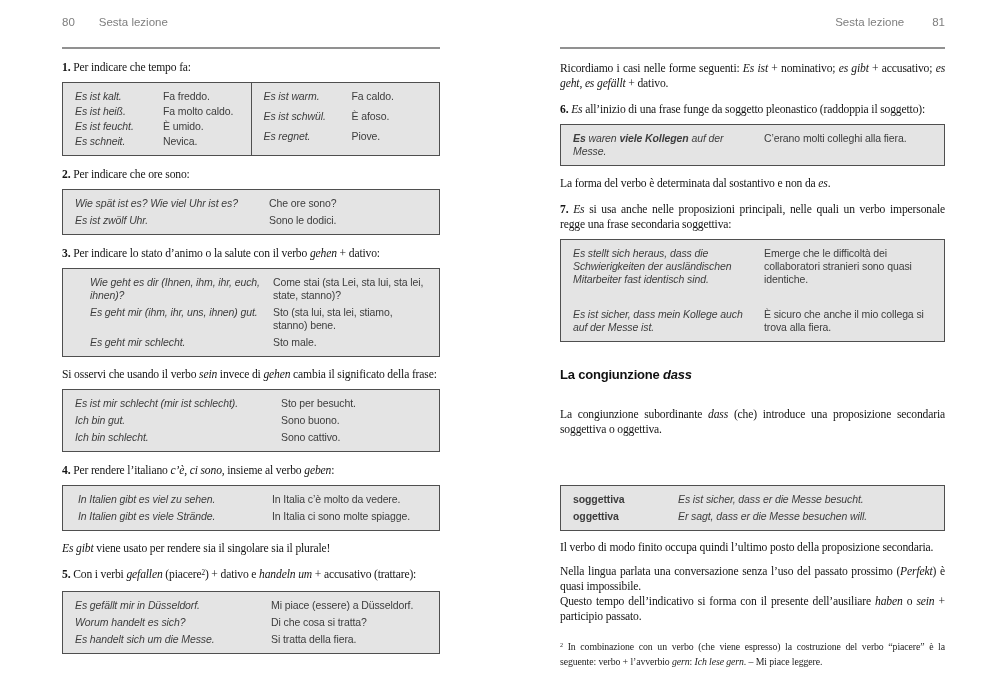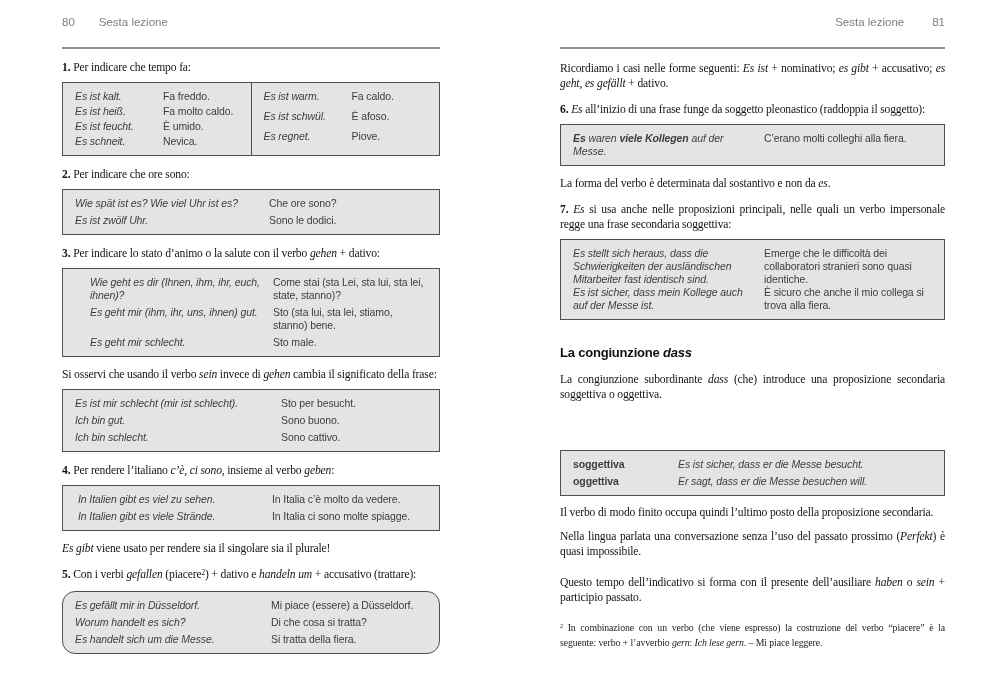--- a/index.html
+++ b/index.html
@@ -41,23 +41,23 @@
   
   .tbl.split { display:flex; padding:0; }
   .tbl.split .half { flex:1; padding:7px 8px 7px 12px; display:grid;
     grid-template-columns:84px 1fr; row-gap:2px; column-gap:4px; }
   .tbl.split .half.second { border-left:1.5px solid #4f4f4f; }
 
   .cols-t2 { grid-template-columns:188px 1fr; }
   .cols-t3 { grid-template-columns:177px 1fr;padding-left:27px; }
   .cols-t4 { grid-template-columns:200px 1fr; }
   .cols-t5 { grid-template-columns:188px 1fr;padding-left:15px; }
-  .cols-t6 { grid-template-columns:190px 1fr;border-radius:13px; }
+  .cols-t6 { grid-template-columns:190px 1fr; }
   .cols-r6 { grid-template-columns:185px 1fr; }
-  .cols-r7 { grid-template-columns:185px 1fr; row-gap:0; }
+  .cols-r7 { grid-template-columns:185px 1fr; row-gap:22px; }
   .cols-dass { grid-template-columns:95px 1fr; column-gap:10px;margin-top:48px; }
 
   .subhead {
     font-family:"Liberation Sans", sans-serif; font-weight:bold;
     font-size:13px; line-height:17px; color:#111; letter-spacing:-0.2px;
     margin:24px 0 0 0;
   }
   .footnote {
     font-size:9.8px; line-height:13px; text-align:justify;
     letter-spacing:-0.1px; margin-top:16px; color:#222;
@@ -170,29 +170,29 @@
 
   <div class="tbl grid cols-r7">
     <div class="de">Es stellt sich heraus, dass die Schwierigkeiten der ausländischen Mitarbeiter fast identisch sind.</div>
       <div>Emerge che le difficoltà dei collaboratori stranieri sono quasi identiche.</div>
     <div class="de">Es ist sicher, dass mein Kollege auch auf der Messe ist.</div>
       <div>È sicuro che anche il mio collega si trova alla fiera.</div>
   </div>
 
   <h2 class="subhead"><span>La congiunzione </span><span class="it">dass</span></h2>
 
-  <p class="para" style="margin-top:11px"><span>La congiunzione subordinante </span><span class="it">dass</span><span> (che) introduce una proposizione secondaria soggettiva o oggettiva.</span></p>
+  <p class="para" style="margin-top:24px"><span>La congiunzione subordinante </span><span class="it">dass</span><span> (che) introduce una proposizione secondaria soggettiva o oggettiva.</span></p>
 
   <div class="tbl grid cols-dass">
     <div class="lbl">soggettiva</div>
       <div class="de">Es ist sicher, dass er die Messe besucht.</div>
     <div class="lbl">oggettiva</div>
       <div class="de">Er sagt, dass er die Messe besuchen will.</div>
   </div>
 
   <p class="para" style="margin-top:9px">Il verbo di modo finito occupa quindi l’ultimo posto della proposizione secondaria.</p>
 
 
   <p class="para" style="margin-top:9px"><span>Nella lingua parlata una conversazione senza l’uso del passato prossimo (</span><span class="it">Perfekt</span><span>) è quasi impossibile.</span></p>
-  <p class="para" style="margin-top:16px"><span>Questo tempo dell’indicativo si forma con il presente dell’ausiliare </span><span class="it">haben</span><span> o </span><span class="it">sein</span><span> + participio passato.</span></p>
+  <p class="para" style="margin-top:0"><span>Questo tempo dell’indicativo si forma con il presente dell’ausiliare </span><span class="it">haben</span><span> o </span><span class="it">sein</span><span> + participio passato.</span></p>
 
   <p class="footnote"><span class="sup">2</span><span> In combinazione con un verbo (che viene espresso) la costruzione del verbo “piacere” è la seguente: verbo + l’avverbio </span><span class="it">gern</span><span>: </span><span class="it">Ich lese gern</span><span>. – Mi piace leggere.</span></p>
 </div>
 
 </body></html>

